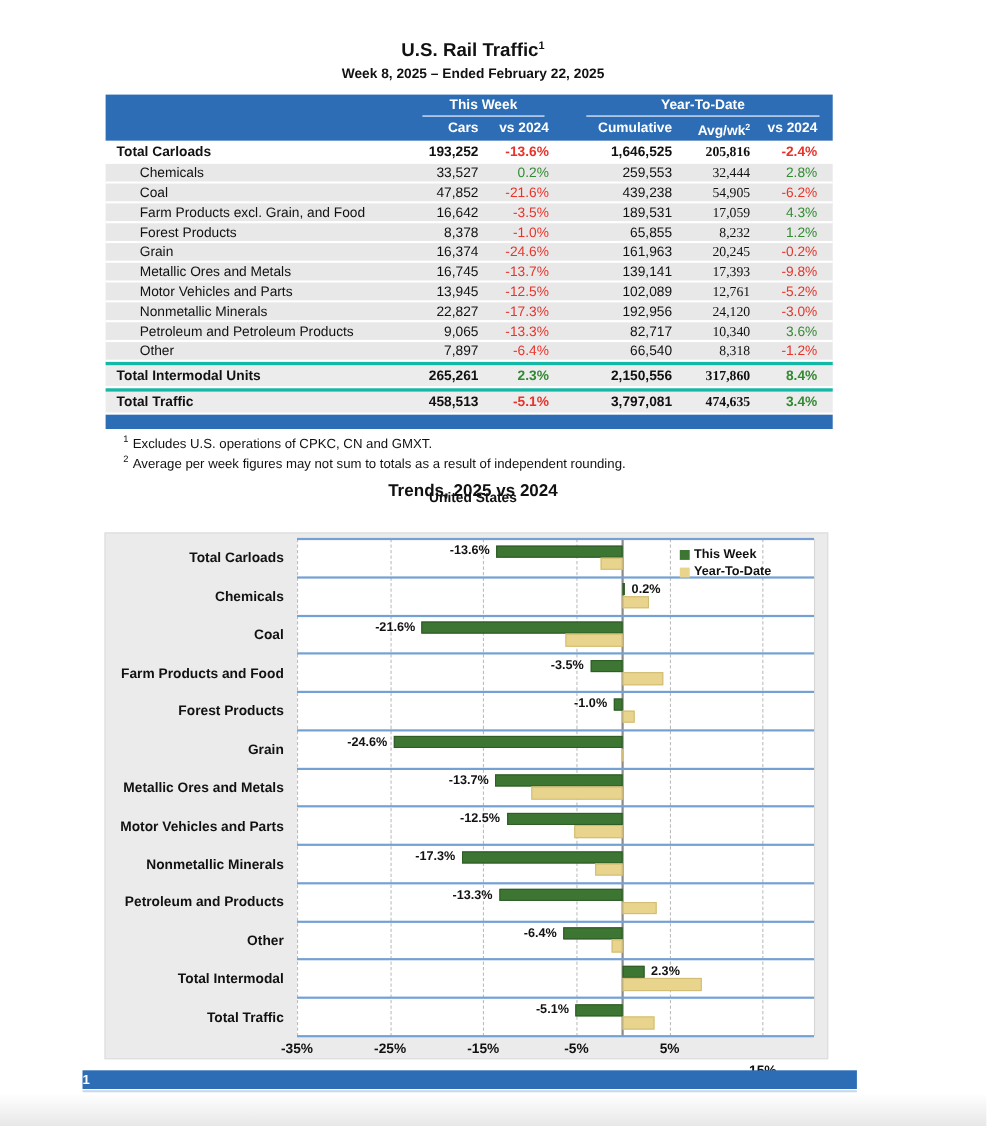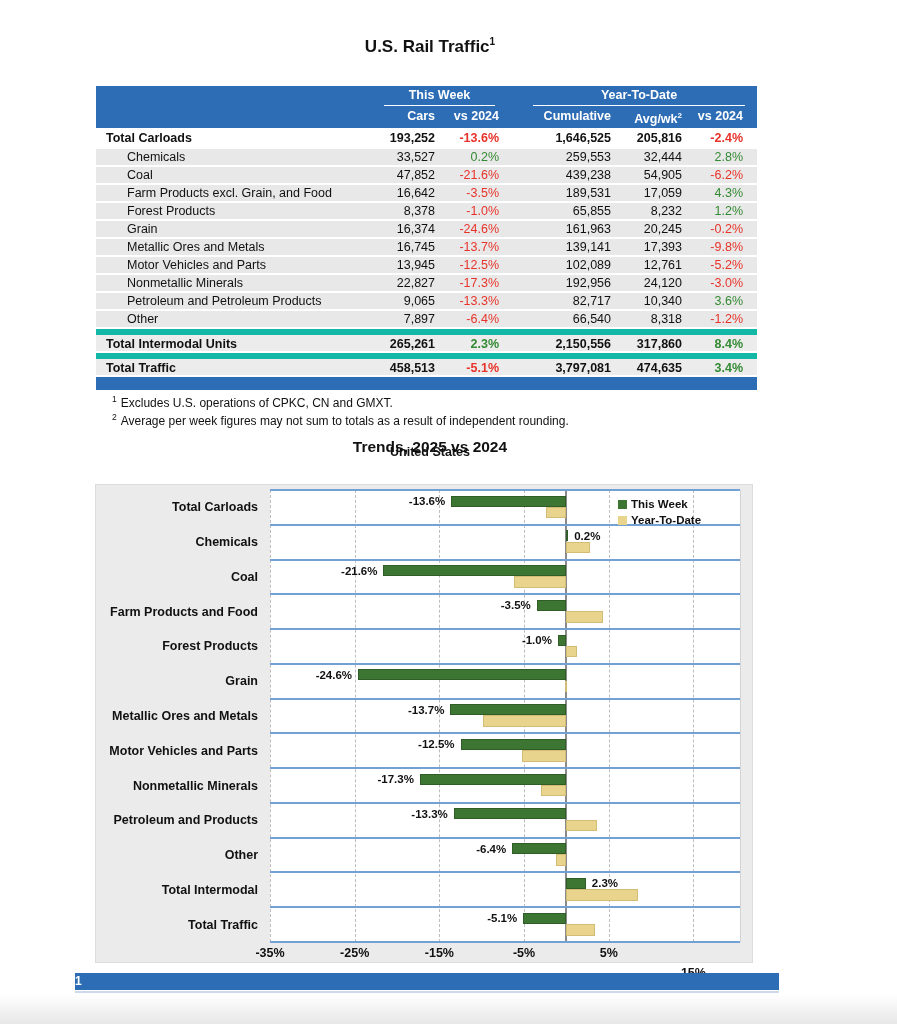--- a/index.html
+++ b/index.html
@@ -24,28 +24,28 @@
   .col-row .cum{padding-right:8px;}
   .col-row .avg{padding-right:5px;}
   .col-row .vsy{padding-right:14px;}
   .col-row sup{font-size:8px;}
   .trow{display:grid;grid-template-columns:270px 75px 62px 116px 68px 70px;box-sizing:border-box;}
   .trow .c{white-space:nowrap;overflow:hidden;}
   .trow .num{text-align:right;}
   .trow .cars{padding-right:6px;}
   .trow .vsw{padding-right:4px;}
   .trow .cum{padding-right:8px;}
-  .trow .avg{padding-right:5px;}
+  .trow .avg{padding-right:5px;font-family:Liberation Serif, serif;}
   .trow .vsy{padding-right:14px;}
   .trow.parent{height:21px;line-height:21px;font-weight:bold;background:#fff;}
   .trow.sub{height:18px;line-height:16px;background:#e8e8e8;border-bottom:2px solid #fff;}
   .trow.sub .label{padding-left:31px;}
   .trow.parent .label,.trow.total .label{padding-left:10px;}
   .trow.total{height:24px;line-height:19px;font-weight:bold;background:#ececec;
-              border-top:6px solid #14b8a6;border-bottom:2px solid #fff;}
+              border-top:3px solid #14b8a6;border-bottom:2px solid #fff;}
   .neg{color:#e8332a;}
   .pos{color:#338a33;}
   .blue-divider{height:13px;background:#2d6db5;}
   
   .footnote{position:absolute;left:112px;font-size:12px;color:#111;}
   .footnote sup{font-size:8.5px;margin-right:4px;}
   
   .chart-title{position:absolute;top:438px;left:0;width:860px;text-align:center;
                font-size:15.5px;font-weight:bold;}
   .chart-subtitle{position:absolute;top:445px;left:0;width:860px;text-align:center;
@@ -81,20 +81,21 @@
   #footer-underline{position:absolute;left:75px;top:991px;width:704px;height:2px;background:#cdd9eb;}
   #bottom-fade{position:absolute;left:0;bottom:0;width:897px;height:30px;
                background:linear-gradient(180deg,#ffffff 0%,#e7e7e7 100%);}
 </style>
 </head>
 <body>
 
 <div id="page">
 
   <div class="doc-title"><span>U.S. Rail Traffic</span><sup>1</sup></div>
+  <div class="doc-subtitle">Week 8, 2025 – Ended February 22, 2025</div>
 
   <div id="rail-table">
     <div class="thead">
       <div class="grp-row">
         <div class="grp-week">This Week</div>
         <div class="grp-ytd">Year-To-Date</div>
       </div>
       <div class="col-row">
         <div class="c"></div>
         <div class="c cars">Cars</div>

